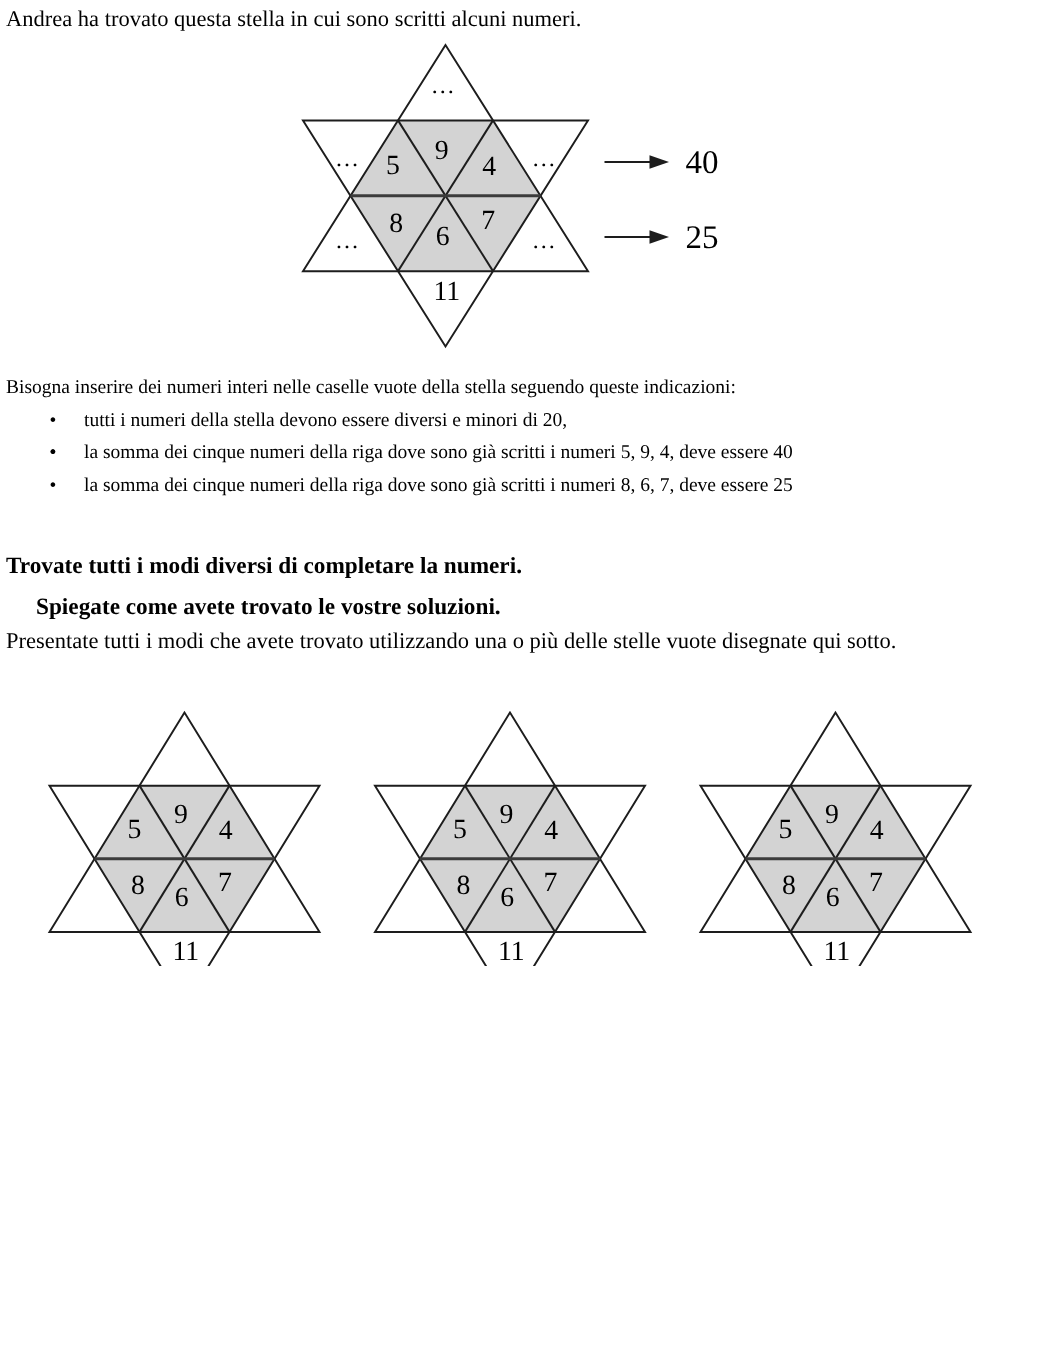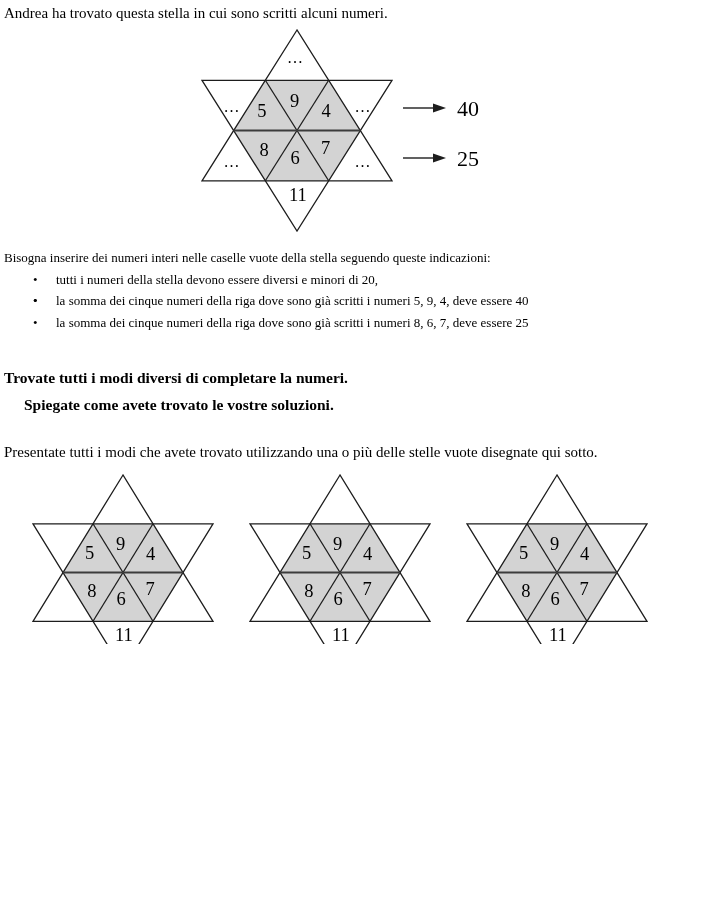--- a/index.html
+++ b/index.html
@@ -8,21 +8,21 @@
   .t{position:absolute;margin:0;}
   .intro{left:4px;top:5px;font-size:15px;}
   .instr{left:4px;top:247px;width:693px;font-size:13px;line-height:21.7px;}
   .instr .head{margin:0;}
   .instr ul{margin:0;padding:0;list-style:none;}
   .instr li{position:relative;padding-left:52px;}
   .instr li::before{content:"\2022";position:absolute;left:29px;top:0;}
   .instr li .jl{text-align:justify;text-align-last:justify;}
   .bold1{left:4px;top:369px;font-size:15.5px;font-weight:bold;}
   .bold2{left:4px;top:396px;font-size:15.5px;font-weight:bold;margin-left:20px;}
-  .present{left:4px;top:444px;font-size:15px;}
+  .present{left:4px;top:420px;font-size:15px;}
   #diagram{position:absolute;left:0;top:0;}
 </style>
 </head>
 <body>
 
 <div class="page">
   <p class="t intro">Andrea ha trovato questa stella in cui sono scritti alcuni numeri.</p>
 
   <div class="t instr">
     <p class="head">Bisogna inserire dei numeri interi nelle caselle vuote della stella seguendo queste indicazioni:</p>

